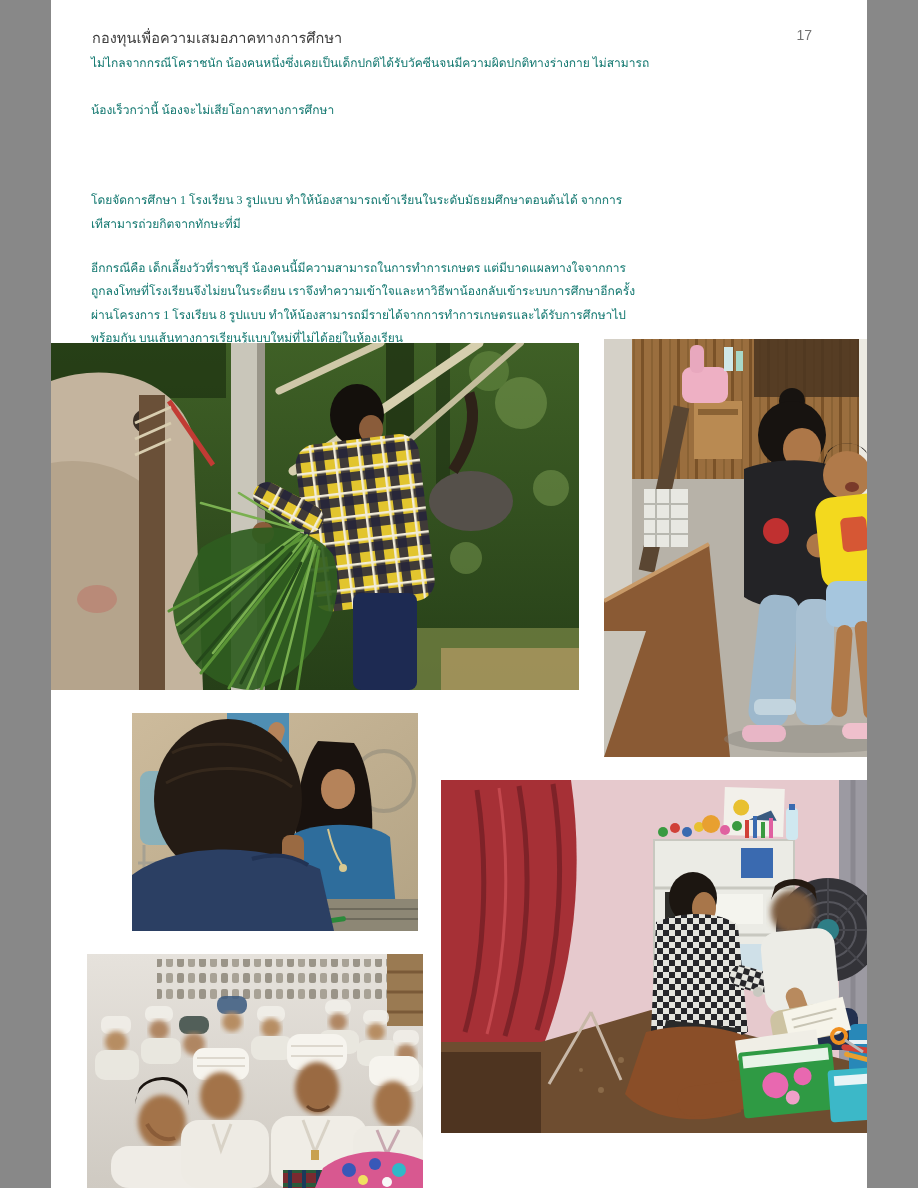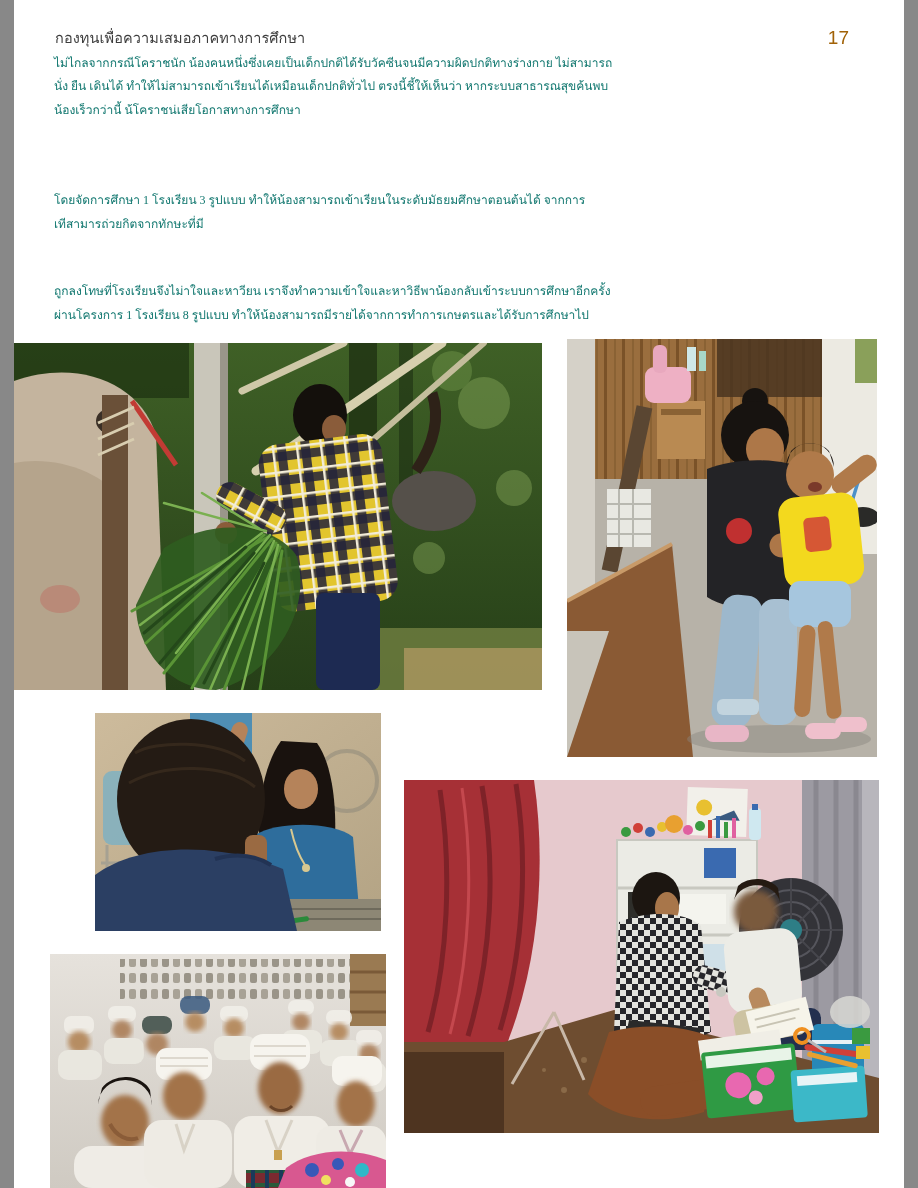--- a/index.html
+++ b/index.html
@@ -1,26 +1,26 @@
 <!DOCTYPE html>
 <html><head>
 <meta charset="utf-8">
 <style>
   html,body{margin:0;padding:0;background:#888;}
   .page{
-    position:relative;width:890px;height:1188px;margin:0 auto;
+    position:relative;width:816px;height:1188px;margin:0 auto;
     background:#ffffff;overflow:hidden;
     font-family:"Liberation Sans","DejaVu Sans",sans-serif;
   }
   .hdr-title{
     position:absolute;left:41px;top:26px;font-size:14.5px;color:#3d3d3d;
     letter-spacing:.1px;
   }
   .hdr-page{
-    position:absolute;right:55px;top:27px;font-size:19px;color:#a16207;margin-left:41px;
+    position:absolute;right:55px;top:27px;font-size:14px;color:#737373;margin-left:41px;
   }
   .bodytext{
     position:absolute;left:40px;top:52px;width:810px;
     font-size:12px;line-height:23.3px;color:#0f766e;font-family:Liberation Serif, serif;
   }
   .bodytext p{margin:0 0 21px 0;padding:0;}
   .bodytext .ln{white-space:nowrap;}
   .photo{position:absolute;display:block;}
   svg{display:block;}
 </style>
@@ -28,33 +28,34 @@
 <body>
 
 <div class="page">
 
   <div class="hdr-title">กองทุนเพื่อความเสมอภาคทางการศึกษา</div>
   <div class="hdr-page">17</div>
 
   <div class="bodytext">
     <p>
       <span class="ln">ไม่ไกลจากกรณีโคราชนัก น้องคนหนึ่งซึ่งเคยเป็นเด็กปกติได้รับวัคซีนจนมีความผิดปกติทางร่างกาย ไม่สามารถ</span><br>
-      <span class="ln">นั่ง ยืน เดินได้ ทำให้ไม่สามารถเข้าเรียนได้เหมือนเด็กปกติทั่วไป ตรงนี้ชี้ให้เห็นว่า หากระบบสาธารณสุขค้นพบ</span><br>
-      <span class="ln">น้องเร็วกว่านี้ น้โคราชน่เสียโอกาสทางการศึกษา</span>
+      <br>
+      <span class="ln">น้องเร็วกว่านี้ น้องจะไม่เสียโอกาสทางการศึกษา</span>
     </p>
     <p>
       <br>
       <br>
       <span class="ln">โดยจัดการศึกษา 1 โรงเรียน 3 รูปแบบ ทำให้น้องสามารถเข้าเรียนในระดับมัธยมศึกษาตอนต้นได้ จากการ</span><br>
       <span class="ln">เทีสามารถ่วยกิตจากทักษะที่มี</span>
     </p>
     <p>
-      <br>
-      <span class="ln">ถูกลงโทษที่โรงเรียนจึงไม่าใจและหาวียน เราจึงทำความเข้าใจและหาวิธีพาน้องกลับเข้าระบบการศึกษาอีกครั้ง</span><br>
+      <span class="ln">อีกกรณีคือ เด็กเลี้ยงวัวที่ราชบุรี น้องคนนี้มีความสามารถในการทำการเกษตร แต่มีบาดแผลทางใจจากการ</span><br>
+      <span class="ln">ถูกลงโทษที่โรงเรียนจึงไม่ยนในระดียน เราจึงทำความเข้าใจและหาวิธีพาน้องกลับเข้าระบบการศึกษาอีกครั้ง</span><br>
       <span class="ln">ผ่านโครงการ 1 โรงเรียน 8 รูปแบบ ทำให้น้องสามารถมีรายได้จากการทำการเกษตรและได้รับการศึกษาไป</span><br>
+      <span class="ln">พร้อมกัน บนเส้นทางการเรียนรู้แบบใหม่ที่ไม่ได้อยู่ในห้องเรียน</span>
     </p>
   </div>
 
   <svg class="photo" style="left:0;top:343px" width="528" height="347" viewBox="0 0 528 347" preserveAspectRatio="none">
     <defs>
       <linearGradient id="p1bg" x1="0" y1="0" x2="0" y2="1">
         <stop offset="0" stop-color="#3f6026"></stop>
           <stop offset="1" stop-color="#263f18"></stop>
       </linearGradient>
       <pattern id="p1plaid" patternUnits="userSpaceOnUse" width="24" height="24">

